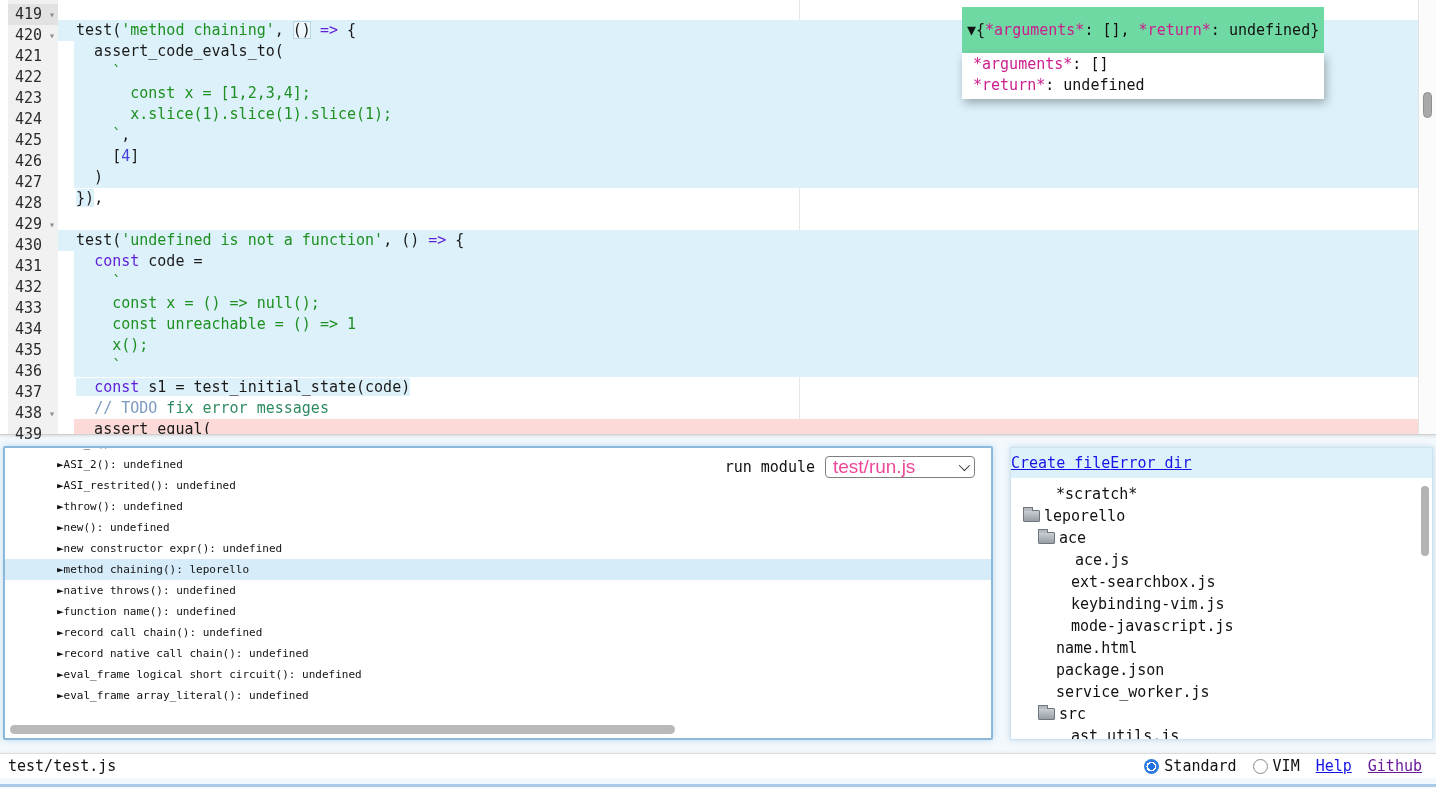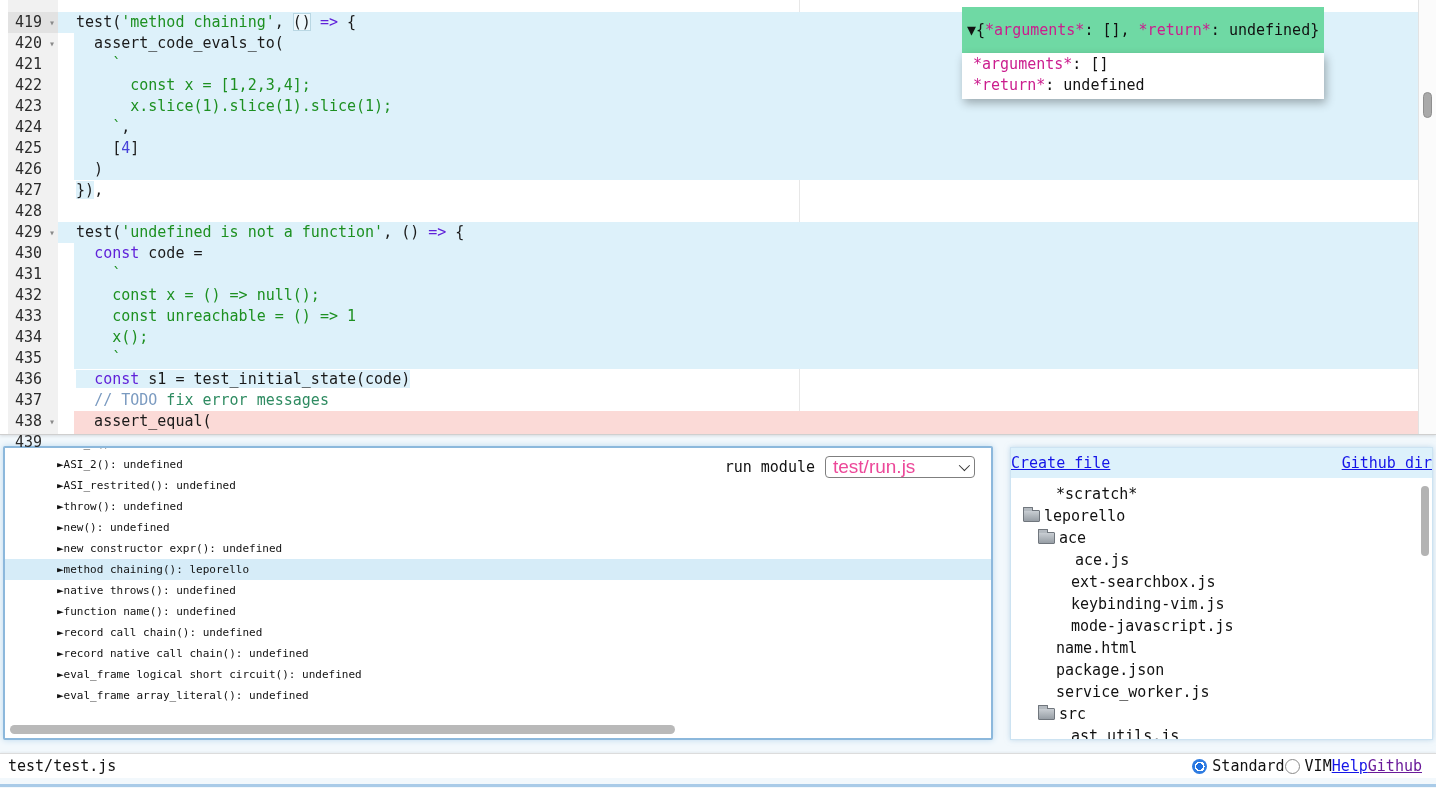--- a/index.html
+++ b/index.html
@@ -8,26 +8,26 @@
     --link:#1414e8; --visited:#6a1b9a; --selrow:#d6ecf8;
   }
   html,body{margin:0;padding:0;}
   body{font-family:"DejaVu Sans Mono","Liberation Mono",monospace;}
   .page{position:relative;width:1436px;height:788px;background:#f2f8fc;overflow:hidden;}
 
   
   .editor{position:absolute;left:0;top:0;width:1436px;height:434px;background:#fff;
           border-bottom:1px solid #cfcfcf;box-shadow:0 1px 3px rgba(0,0,0,.12);}
   .print-margin{position:absolute;left:799px;top:0;bottom:0;width:1px;background:#e7e7e7;z-index:0;}
-  .gutter{position:absolute;left:8px;top:0;width:50px;height:100%;background:#f1f1f1;padding-top:12px;box-sizing:border-box;z-index:2;}
+  .gutter{position:absolute;left:8px;top:0;width:50px;height:100%;background:#f1f1f1;padding-top:4px;box-sizing:border-box;z-index:2;}
   .gutter-cell{position:relative;height:21px;line-height:21px;text-align:right;padding-right:16px;
                font-size:15px;color:#2b2b2b;white-space:pre;}
   .gutter-cell.active{background:#e2e2e2;}
   .fold{position:absolute;right:3px;top:1px;font-size:10px;color:#8a8a8a;line-height:19px;}
-  .code-area{position:absolute;left:58px;top:0;right:17px;bottom:0;overflow:hidden;padding-top:12px;z-index:1;}
+  .code-area{position:absolute;left:58px;top:0;right:17px;bottom:0;overflow:hidden;padding-top:20px;z-index:1;}
   .code-row{position:relative;height:21px;font-size:15px;line-height:21px;white-space:pre;color:#1a1a1a;}
   .hl-full{background:var(--blue);}
   .hl-ind{background:linear-gradient(90deg,#fff 0 16px,var(--blue) 16px);}
   .hl-pink{background:linear-gradient(90deg,#fff 0 16px,var(--pink) 16px);}
   .c-p{color:#1a1a1a;} .c-s{color:var(--green);} .c-k{color:var(--kw);} .c-n{color:var(--num);}
   .c-a{color:var(--kw);} .c-td{color:var(--todo);} .c-cm{color:var(--cm);}
   .c-ih{background:var(--blue);}
   .c-box{background:#eef8fc;outline:1px solid #b9d7e3;outline-offset:-1px;}
   .editor-vscroll{position:absolute;right:0;top:0;width:17px;height:100%;background:#fbfbfb;border-left:1px solid #e3e3e3;z-index:3;}
   .editor-vscroll .thumb{position:absolute;left:4px;top:92px;width:9px;height:26px;border-radius:5px;background:#a9a9a9;border:1px solid #8f8f8f;box-sizing:border-box;}
@@ -50,35 +50,35 @@
   .select-box{width:150px;height:22px;border:1px solid #7f7f7f;border-radius:4px;background:#fff;
               display:flex;align-items:center;padding:0 7px;box-sizing:border-box;cursor:default;}
   .select-box .val{flex:1;font-family:"Liberation Sans","DejaVu Sans",sans-serif;font-size:19px;color:#ec4899;
                    white-space:nowrap;overflow:hidden;}
   .chev{width:7px;height:7px;border-right:1.8px solid #333;border-bottom:1.8px solid #333;
         transform:rotate(45deg) translateY(-2px);margin-left:4px;}
   .hscroll-thumb{position:absolute;left:5px;bottom:4px;width:665px;height:9px;border-radius:5px;background:#b9b9b9;}
 
   .file-panel{position:absolute;left:1010px;top:447px;width:423px;height:293px;background:#fff;
               border:1px solid #cde3f2;box-shadow:0 0 5px rgba(150,190,220,.55);box-sizing:border-box;overflow:hidden;}
-  .fp-header{height:30px;background:#ddf1fb;display:flex;justify-content:space-between;align-items:center;font-size:15px;}
+  .fp-header{height:30px;background:#ddf1fb;display:flex;justify-content:flex-start;align-items:center;font-size:15px;}
   .fp-header a{color:var(--link);text-decoration:underline;cursor:pointer;}
   .tree{position:absolute;left:0;top:30px;right:0;bottom:0;overflow:hidden;padding-top:5px;}
   .tree-row{height:22px;line-height:22px;font-size:15px;white-space:pre;display:flex;align-items:center;color:#111;cursor:default;}
   .folder-icon{display:inline-block;width:17px;height:12px;margin-right:4px;position:relative;
                background:linear-gradient(#c9ced3,#979ea5);border:1px solid #70767d;border-radius:1px;box-sizing:border-box;flex:0 0 auto;}
   .folder-icon::before{content:"";position:absolute;left:-1px;top:-4px;width:8px;height:3px;
                background:#b4bac0;border:1px solid #70767d;border-bottom:none;border-radius:1px 1px 0 0;}
   .tree-scroll-thumb{position:absolute;right:3px;top:38px;width:8px;height:70px;border-radius:4px;background:#b3b3b3;}
 
   
   .statusbar{position:absolute;left:0;top:753px;width:1436px;height:25px;background:#fff;border-top:1px solid #dcdcdc;
              display:flex;align-items:center;justify-content:space-between;padding:0 14px 0 8px;box-sizing:border-box;
              font-size:15px;color:#111;box-shadow:0 -1px 2px rgba(0,0,0,.05);}
-  .sb-right{display:flex;align-items:center;gap:0;}
+  .sb-right{display:flex;align-items:center;gap:16px;}
   .radio-wrap{display:flex;align-items:center;gap:5px;cursor:pointer;}
   .radio{width:15px;height:15px;border-radius:50%;box-sizing:border-box;background:#fff;border:1.5px solid #8a8a8a;}
   .radio.checked{border:none;background:radial-gradient(circle at center,#1e6fe0 0 3.5px,#fff 3.5px 5px,#2f7ce1 5px 7.5px);}
   .sb-link{text-decoration:underline;cursor:pointer;}
   .sb-link.link{color:var(--link);} .sb-link.visited{color:var(--visited);}
   .bottom-strip{position:absolute;left:0;top:784px;width:1436px;height:3px;background:#a9cbe8;}
 </style>
 </head>
 <body>
 
@@ -166,21 +166,21 @@
         <span class="val">test/run.js</span>
         <span class="chev"></span>
       </div>
     </div>
     <div class="hscroll-thumb"></div>
   </div>
 
   <div class="file-panel">
     <div class="fp-header">
       <a>Create file</a>
-      <a>Github dir</a>
+      <a>Error dir</a>
     </div>
     <div class="tree">
         <div class="tree-row" style="padding-left: 45px;"><span>*scratch*</span></div>
         <div class="tree-row" style="padding-left: 12px;"><span class="folder-icon"></span><span>leporello</span></div>
         <div class="tree-row" style="padding-left: 27px;"><span class="folder-icon"></span><span>ace</span></div>
         <div class="tree-row" style="padding-left: 64px;"><span>ace.js</span></div>
         <div class="tree-row" style="padding-left: 60px;"><span>ext-searchbox.js</span></div>
         <div class="tree-row" style="padding-left: 60px;"><span>keybinding-vim.js</span></div>
         <div class="tree-row" style="padding-left: 60px;"><span>mode-javascript.js</span></div>
         <div class="tree-row" style="padding-left: 45px;"><span>name.html</span></div>

